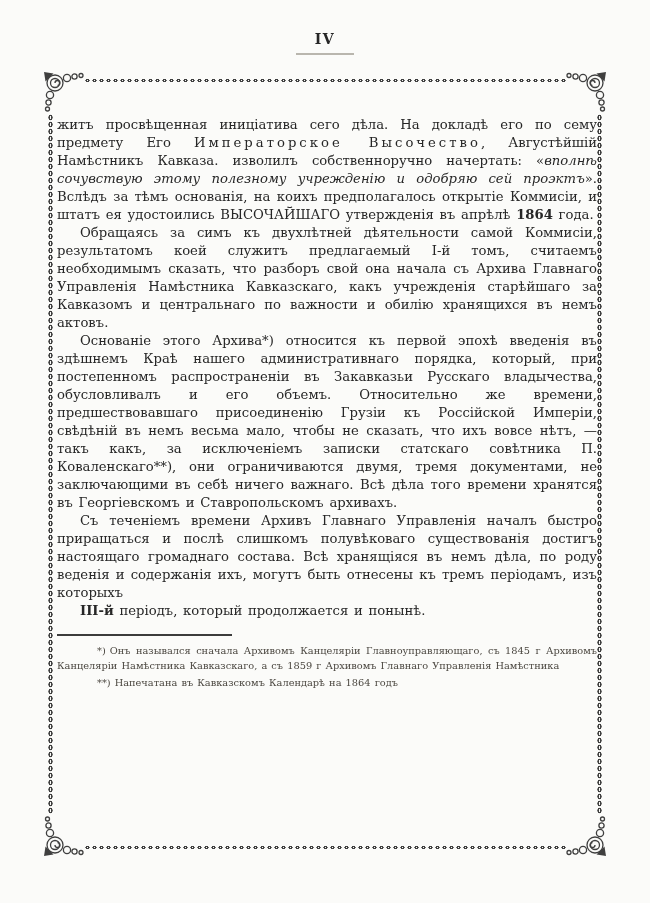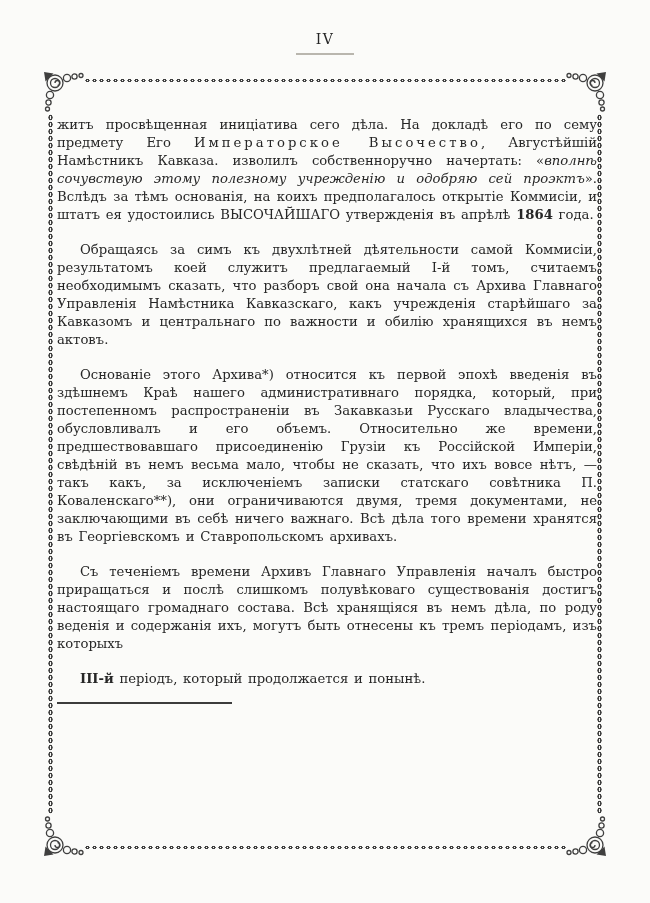--- a/index.html
+++ b/index.html
@@ -12,21 +12,21 @@
   html,body{width:650px;height:903px;}
   body{
     background:var(--paper);
     position:relative;
     font-family:"DejaVu Serif","Liberation Serif",serif;
     color:var(--ink);
     overflow:hidden;
   }
   .page-number{
     position:absolute;top:31px;left:0;right:0;
-    text-align:center;font-size:14px;font-weight:normal;letter-spacing:1.5px;
+    text-align:center;font-size:14px;font-weight:bold;letter-spacing:1.5px;
   }
   .pn-rule{
     position:absolute;top:53px;left:50%;width:58px;margin-left:-29px;height:2px;
     background:rgba(120,114,100,0.5);
   }
   .frame{
     position:absolute;left:48px;top:78px;width:554px;height:772px;
   }
   .edge{position:absolute;}
   .edge-top,.edge-bottom{
@@ -50,21 +50,21 @@
   .corner-tr{right:-6px;top:-8px;transform:scaleX(-1);}
   .corner-bl{left:-6px;bottom:-8px;transform:scaleY(-1);}
   .corner-br{right:-6px;bottom:-8px;transform:scale(-1,-1);}
   .content{
     position:absolute;left:9px;right:5px;top:38px;
   }
   .para{
     font-size:13.2px;line-height:18px;text-align:justify;
     word-spacing:1.5px;
   }
-  .para.indent{text-indent:23px;margin-top:17px;}
+  .para.indent{text-indent:23px;}
   .seg-spaced{letter-spacing:3px;}
   .seg-italic{font-style:italic;}
   .seg-bold{font-weight:bold;}
   .footnote-rule{
     margin-top:14px;width:175px;border-top:2px solid #3c3c3c;
   }
   .footnotes{margin-top:8px;color:var(--fnink);}
   .footnote{
     font-size:9.8px;line-height:14.5px;text-align:justify;text-indent:40px;
     margin-top:3px;word-spacing:1px;
@@ -151,15 +151,17 @@
   <div class="content">
     <div id="body-text">
         <p class="para"><span>житъ просвѣщенная иниціатива сего дѣла. На докладѣ его по сему предмету Его </span><span class="seg-spaced">Императорское Высочество</span><span>, Августѣйшій Намѣстникъ Кавказа. изволилъ собственноручно начертать: «</span><span class="seg-italic">вполнѣ сочувствую этому полезному учрежденію и одобряю сей проэктъ</span><span>». Вслѣдъ за тѣмъ основанія, на коихъ предполагалось открытіе Коммисіи, и штатъ ея удостоились ВЫСОЧАЙШАГО утвержденія въ апрѣлѣ </span><span class="seg-bold">1864</span><span> года.</span></p>
         <p class="para indent"><span>Обращаясь за симъ къ двухлѣтней дѣятельности самой Коммисіи, результатомъ коей служитъ предлагаемый I-й томъ, считаемъ необходимымъ сказать, что разборъ свой она начала съ Архива Главнаго Управленія Намѣстника Кавказскаго, какъ учрежденія старѣйшаго за Кавказомъ и центральнаго по важности и обилію хранящихся въ немъ актовъ.</span></p>
         <p class="para indent"><span>Основаніе этого Архива*) относится къ первой эпохѣ введенія въ здѣшнемъ Краѣ нашего административнаго порядка, который, при постепенномъ распространеніи въ Закавказьи Русскаго владычества, обусловливалъ и его объемъ. Относительно же времени, предшествовавшаго присоединенію Грузіи къ Россійской Имперіи, свѣдѣній въ немъ весьма мало, чтобы не сказать, что ихъ вовсе нѣтъ, — такъ какъ, за исключеніемъ записки статскаго совѣтника П. Коваленскаго**), они ограничиваются двумя, тремя документами, не заключающими въ себѣ ничего важнаго. Всѣ дѣла того времени хранятся въ Георгіевскомъ и Ставропольскомъ архивахъ.</span></p>
         <p class="para indent"><span>Съ теченіемъ времени Архивъ Главнаго Управленія началъ быстро приращаться и послѣ слишкомъ полувѣковаго существованія достигъ настоящаго громаднаго состава. Всѣ хранящіяся въ немъ дѣла, по роду веденія и содержанія ихъ, могутъ быть отнесены къ тремъ періодамъ, изъ которыхъ</span></p>
         <p class="para indent"><span class="seg-bold">III-й</span><span> періодъ, который продолжается и понынѣ.</span></p>
       </div>
     <div class="footnote-rule"></div>
     <div class="footnotes" id="footnotes">
+        <p class="footnote"><span class="marker">*)</span><span>Онъ назывался сначала Архивомъ Канцеляріи Главноуправляющаго, съ 1845 г Архивомъ Канцеляріи Намѣстника Кавказскаго, а съ 1859 г Архивомъ Главнаго Управленія Намѣстника</span></p>
+        <p class="footnote"><span class="marker">**)</span><span>Напечатана въ Кавказскомъ Календарѣ на 1864 годъ</span></p>
       </div>
   </div>
 </div>
 
 </body></html>

